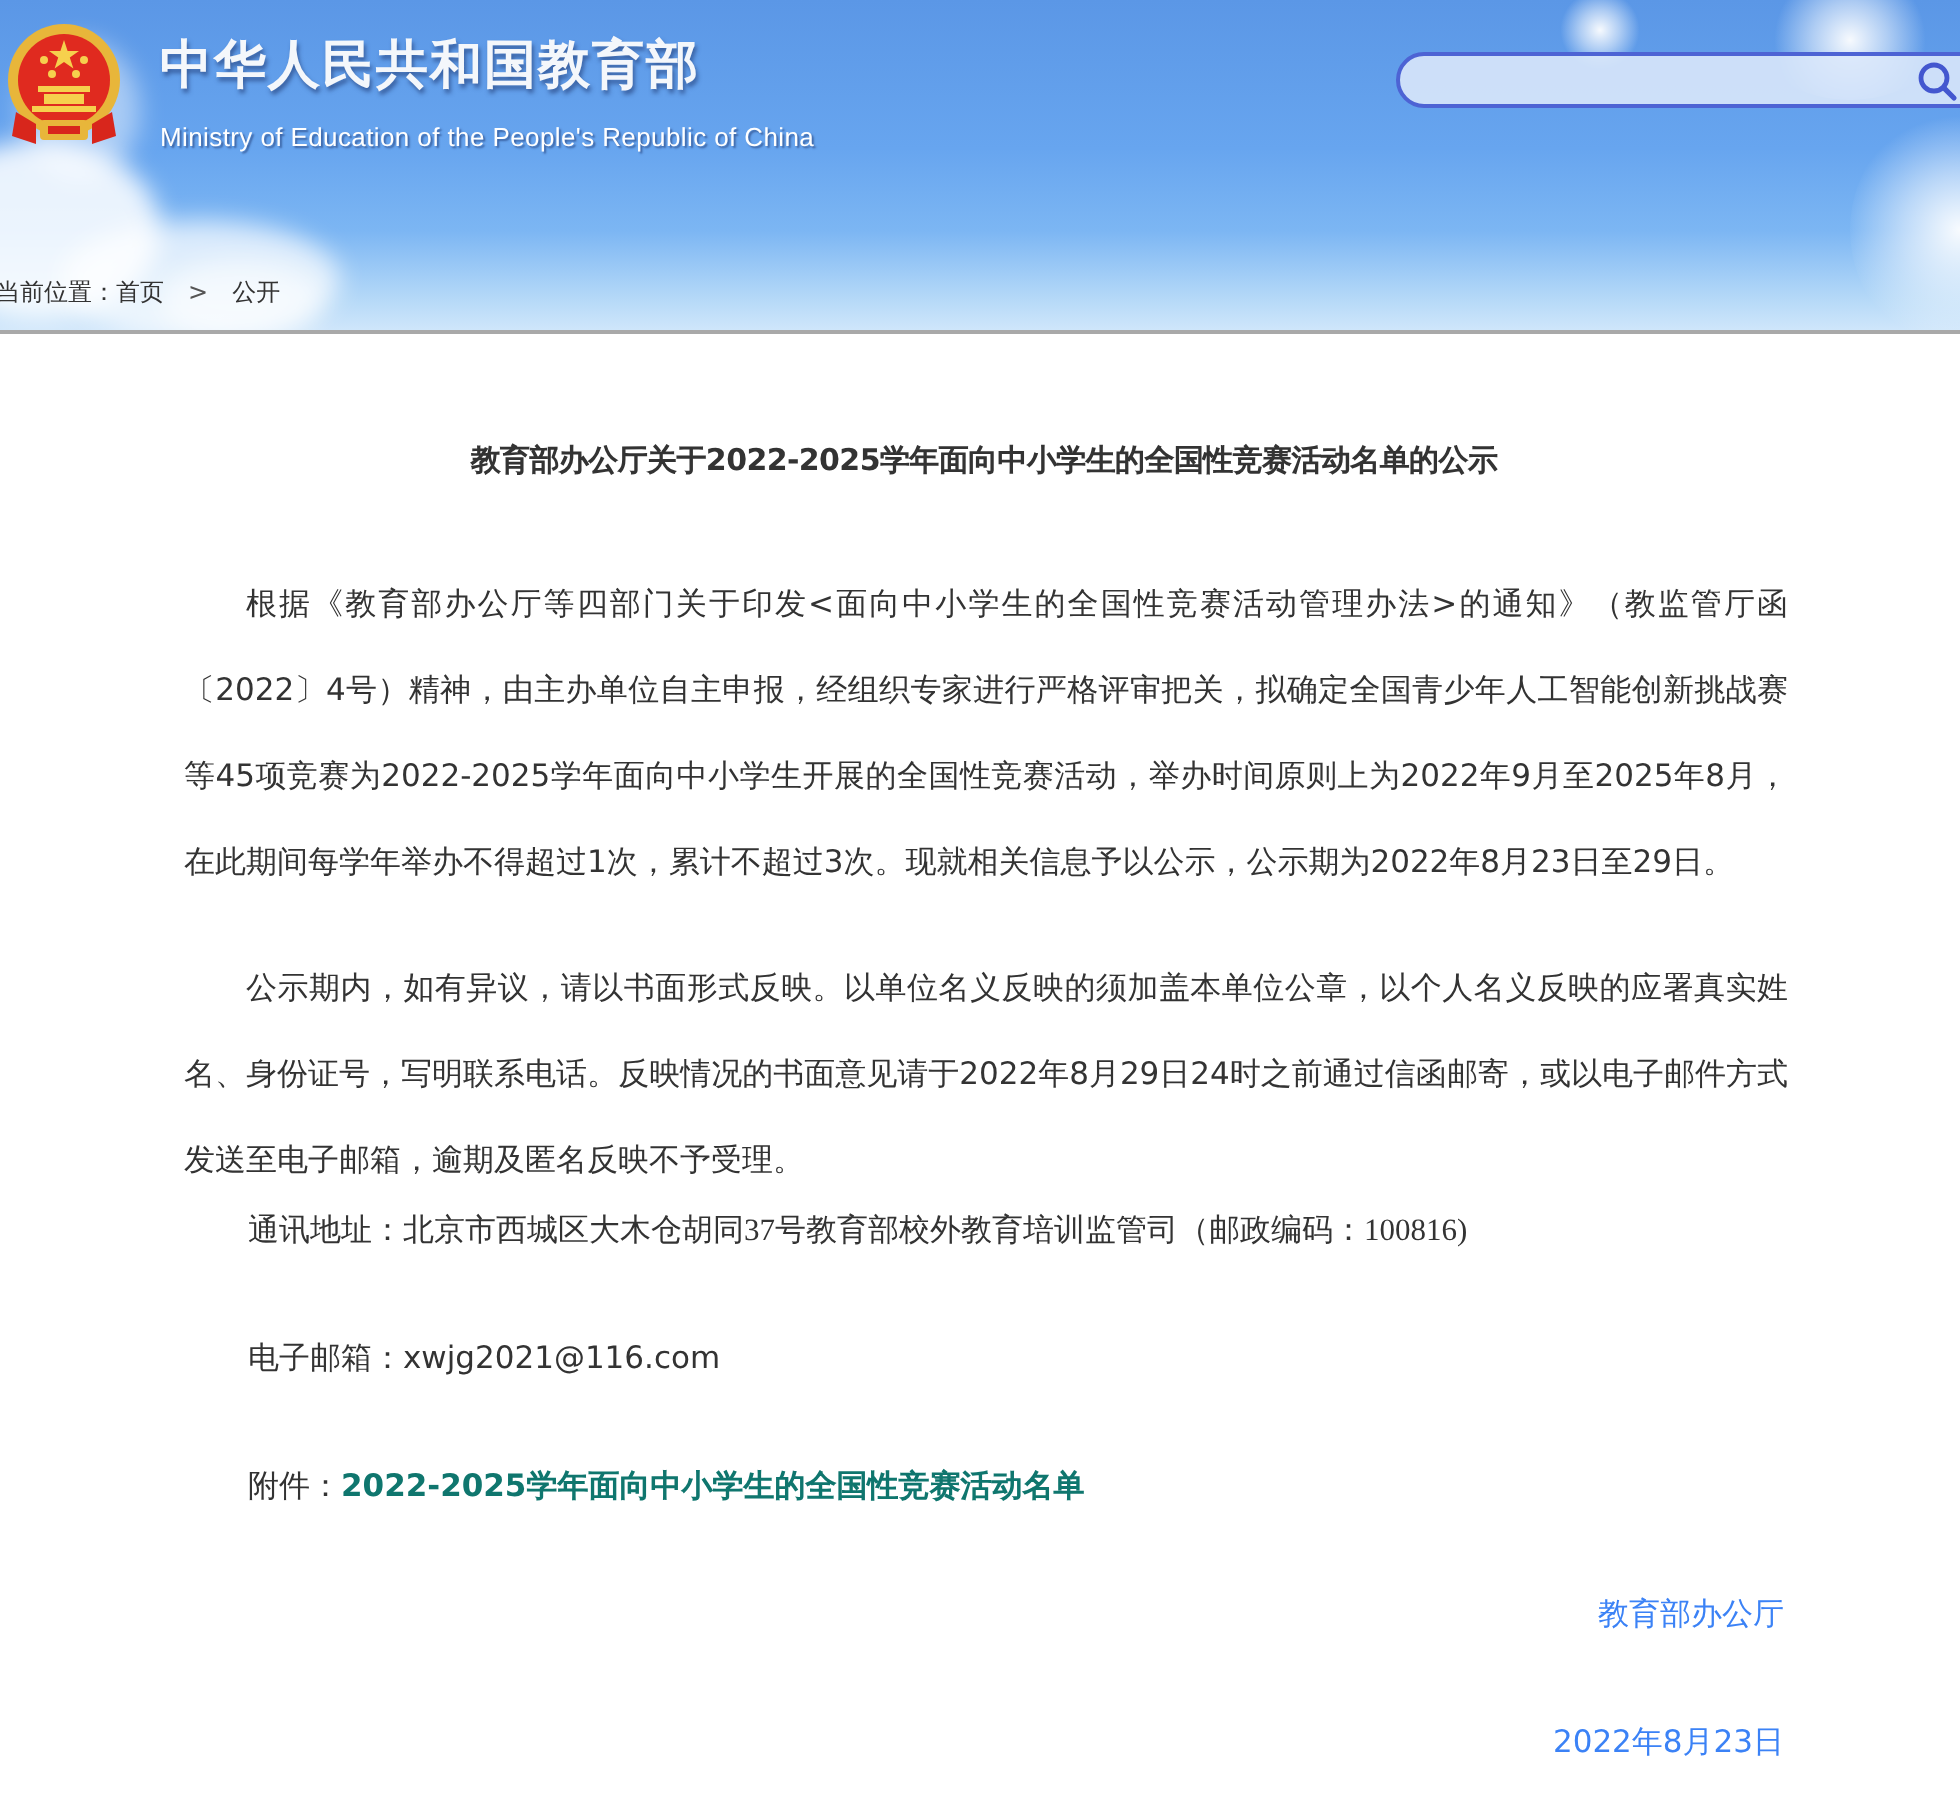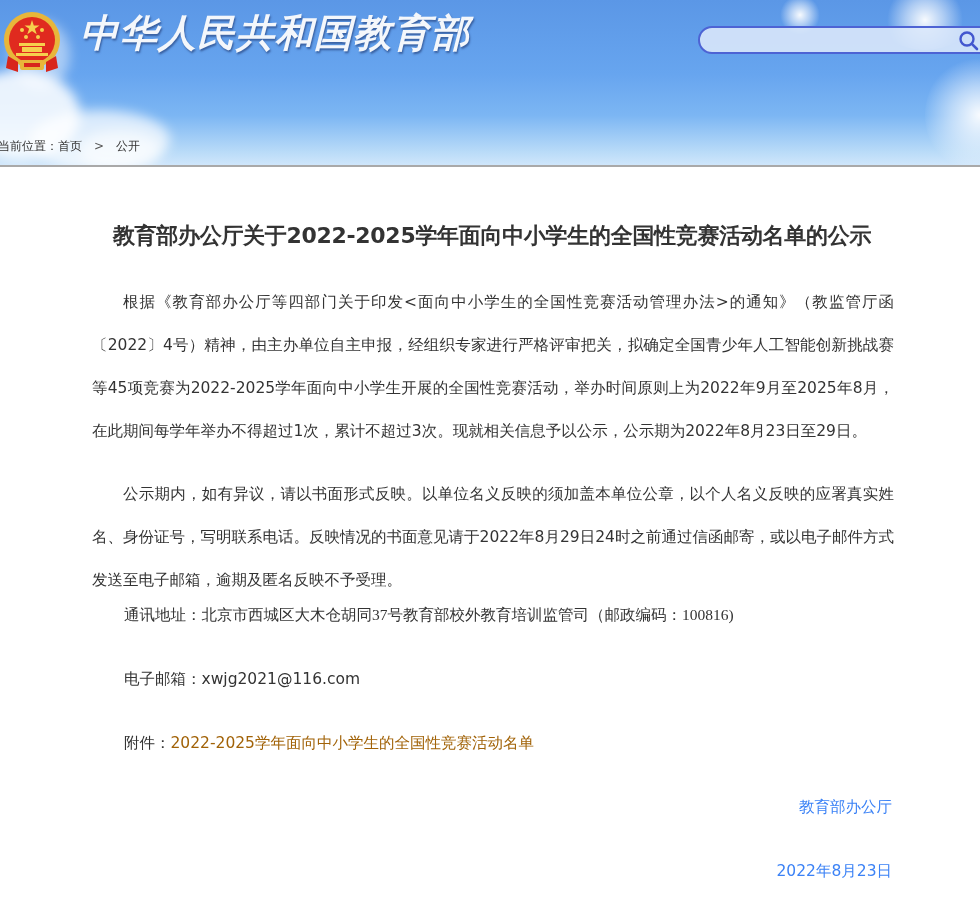--- a/index.html
+++ b/index.html
@@ -20,23 +20,23 @@
   .cloud.c3 { left: 30px; top: 110px; width: 140px; height: 60px; background: rgba(255,255,255,0.7); }
   .cloud.c4 { left: 80px; top: 130px; width: 80px; height: 40px; background: rgba(255,255,255,0.55); }
   .dandelion { position: absolute; border-radius: 50%;
     background: radial-gradient(circle, rgba(255,255,255,0.95) 0%, rgba(255,255,255,0.5) 35%, rgba(255,255,255,0) 70%); }
   .dandelion.d1 { left: 880px; top: -10px; width: 90px; height: 60px; }
   .dandelion.d2 { left: 925px; top: 55px; width: 110px; height: 120px; }
   .dandelion.d3 { left: 780px; top: -5px; width: 40px; height: 40px; }
 
   .emblem { position: absolute; left: 2px; top: 10px; width: 60px; height: 68px; }
   .site-title {
-    position: absolute; left: 80px; top: 10px; font-size: 38px; font-weight: bold; letter-spacing: 1px;
+    position: absolute; left: 80px; top: 10px; font-size: 26px; font-weight: bold; letter-spacing: 1px;
     color: #f4f7fb; text-shadow: 1px 2px 2px rgba(40,70,130,0.7);
-    font-family: "DejaVu Sans", sans-serif; line-height: 46px; white-space: nowrap; font-style: italic;
+    font-family: "DejaVu Sans", sans-serif; line-height: 46px; white-space: nowrap;
   }
   .site-subtitle {
     position: absolute; left: 80px; top: 61px; font-size: 13px; color: #ffffff;
     text-shadow: 1px 1px 1px rgba(40,70,130,0.7); font-family: "Liberation Sans", sans-serif;
     letter-spacing: 0.2px; white-space: nowrap;
   }
   .search-box {
     position: absolute; left: 698px; top: 26px; width: 300px; height: 28px;
     border: 2px solid #4d63d4; border-radius: 14px; background: rgba(220,232,250,0.88);
     box-sizing: border-box;
@@ -50,33 +50,33 @@
     position: absolute; left: -2px; top: 138px; font-size: 12px; color: #333; white-space: nowrap;
     font-family: "DejaVu Sans", sans-serif;
   }
   .breadcrumb .sep { margin: 0 12px; color: #555; }
   .breadcrumb a { color: #333; text-decoration: none; }
 
   
   .article { position: absolute; left: 92px; top: 167px; width: 802px; }
   .article-title {
     position: absolute; left: 0; top: 54px; width: 800px; text-align: center;
-    font-size: 22px; font-weight: bold; color: #333; white-space: nowrap; letter-spacing: -0.3px;
+    font-size: 15px; font-weight: bold; color: #333; white-space: nowrap; letter-spacing: -0.3px;
   }
   .para {
     position: absolute; left: 0; width: 802px; font-size: 15.5px; line-height: 43px; color: #333;
     text-indent: 2em; margin: 0; text-align: justify;
   }
   .p1 { top: 114px; }
   .p2 { top: 306px; }
   .line { position: absolute; left: 32px; font-size: 15.5px; color: #333; white-space: nowrap; }
   .l-addr { top: 438px; font-family: Liberation Serif, serif; }
   .l-email { top: 502px; }
   .l-attach { top: 566px; }
-  .attach-link { color: #a16207; text-decoration: none; }
+  .attach-link { color: #0f766e; text-decoration: none; font-weight: bold; }
   .sign { position: absolute; right: 2px; font-size: 15.5px; color: #3b82f6; white-space: nowrap; }
   .s-org { top: 630px; }
   .s-date { top: 694px; }
 </style>
 </head>
 <body>
 
 <div class="header">
   <div class="cloud c2"></div>
   <div class="cloud c1"></div>
@@ -97,20 +97,21 @@
     <rect x="17" y="33" width="26" height="3" fill="#f6d04d"></rect>
     <rect x="20" y="37" width="20" height="5" fill="#f6d04d"></rect>
     <rect x="14" y="43" width="32" height="3" fill="#f6d04d"></rect>
     <path d="M6 46 L16 52 L16 62 L4 58 Z" fill="#d8261c"></path>
     <path d="M54 46 L44 52 L44 62 L56 58 Z" fill="#d8261c"></path>
     <rect x="18" y="50" width="24" height="10" rx="2" fill="#e8b63a"></rect>
     <rect x="22" y="53" width="16" height="4" fill="#d8261c"></rect>
   </svg>
 
   <div class="site-title">中华人民共和国教育部</div>
+  <div class="site-subtitle">Ministry of Education of the People's Republic of China</div>
 
   <div class="search-box">
     <input class="search-input" type="text" placeholder="" style="">
   </div>
   <svg class="search-icon" viewBox="0 0 22 22">
     <circle cx="9" cy="9" r="6.5" fill="none" stroke="#4357cf" stroke-width="2.4"></circle>
     <line x1="13.8" y1="13.8" x2="19" y2="19" stroke="#4357cf" stroke-width="2.6" stroke-linecap="round"></line>
   </svg>
 
   <div class="breadcrumb">

